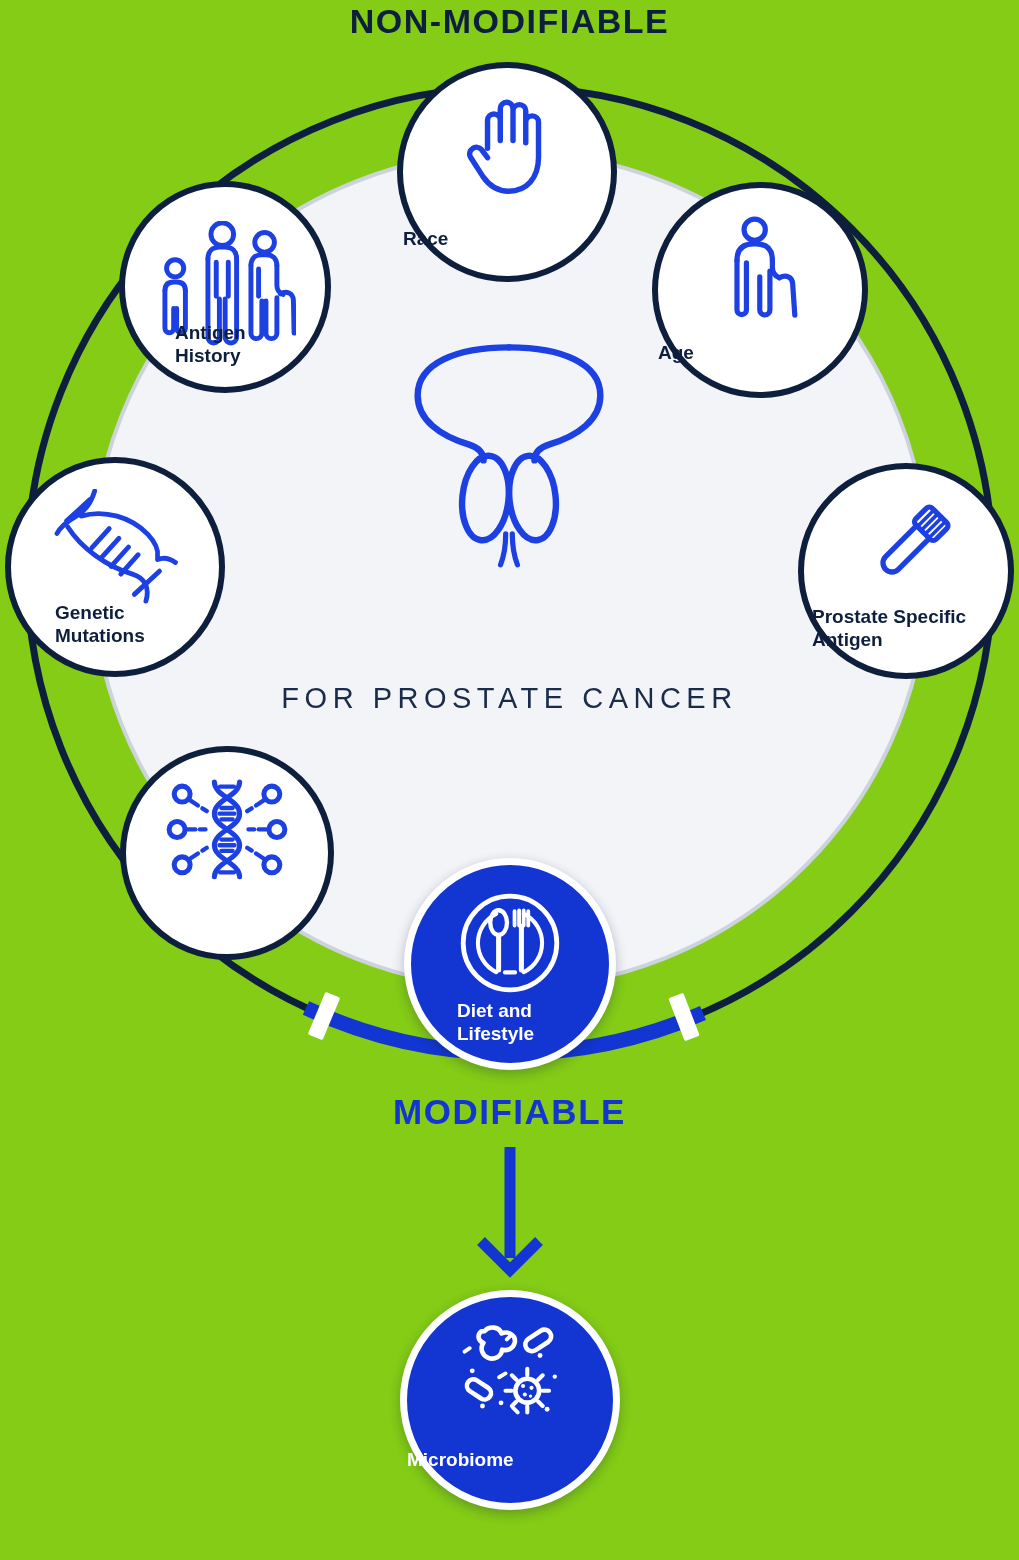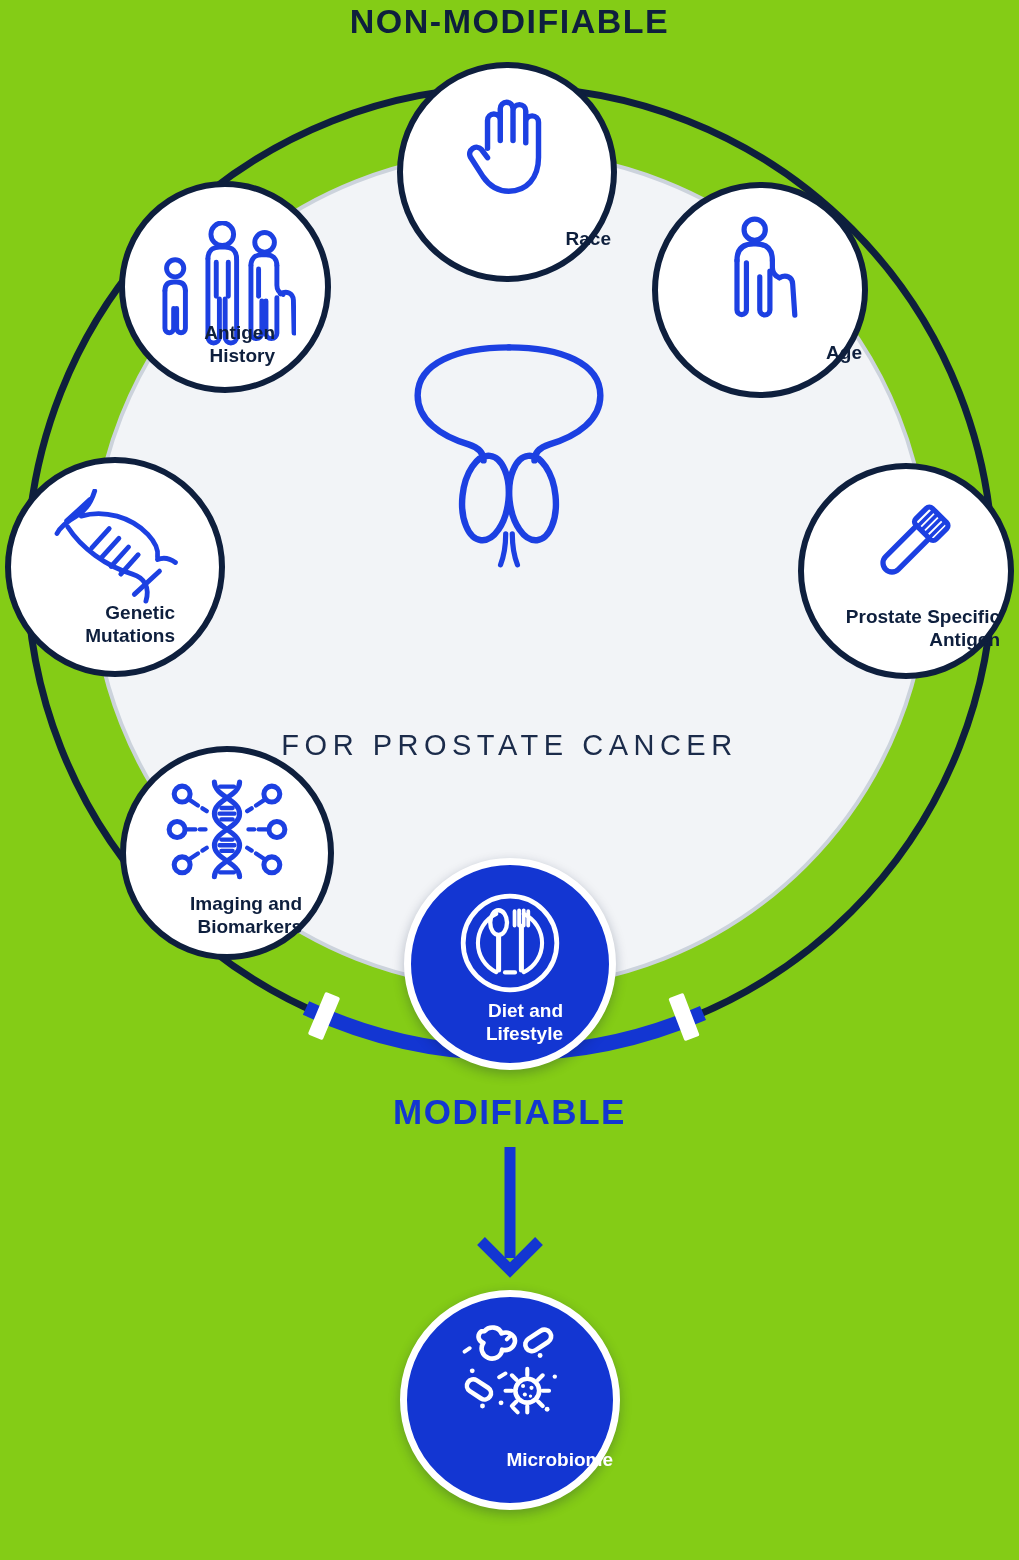--- a/index.html
+++ b/index.html
@@ -14,40 +14,40 @@
     position:relative;width:1019px;height:1560px;overflow:hidden;background:#84cc16;
     font-family:"Liberation Sans", sans-serif;
   }
   .title{
     position:absolute;left:0;right:0;text-align:center;
     font-weight:800;letter-spacing:1.5px;color:var(--navy);
   }
   #top-title{top:2px;font-size:34px;}
   #bottom-title{top:1092px;font-size:35px;color:var(--blue-fill);}
   #center-heading{top:622px;font-size:47px;letter-spacing:3px;}
-  #center-sub{top:682px;font-size:29px;font-weight:400;letter-spacing:5.5px;color:#1b2b4a;margin-top:47px;}
+  #center-sub{top:682px;font-size:29px;font-weight:400;letter-spacing:5.5px;color:#1b2b4a;}
 
   svg.base{position:absolute;left:0;top:0;}
   .ring{fill:none;stroke:var(--navy);}
   .arc{fill:none;stroke:var(--blue-fill);}
   .notch{fill:#ffffff;}
   .innerc{fill:var(--inner-fill);stroke:var(--inner-edge);}
   .arrow{fill:none;stroke:var(--blue-fill);stroke-linecap:butt;stroke-linejoin:miter;}
 
   .st{fill:none;stroke:var(--blue);stroke-linecap:round;stroke-linejoin:round;}
   .stw{fill:none;stroke:#ffffff;stroke-linecap:round;stroke-linejoin:round;}
   .fw{fill:#ffffff;stroke:none;}
 
   .node{
     position:absolute;border-radius:50%;background:#fff;
     border:6px solid var(--navy);box-sizing:border-box;
   }
   .node .ic{position:absolute;left:50%;transform:translateX(-50%);}
   .nlabel{
-    position:absolute;left:0;right:0;text-align:right;
+    position:absolute;left:0;right:0;text-align:left;
     font-weight:700;font-size:19px;line-height:1.18;color:var(--navy);
   }
   .nsub{
     position:absolute;left:0;right:0;text-align:center;
     font-weight:400;font-size:14.5px;line-height:1.22;color:var(--navy);
   }
   .node-blue{
     background:var(--blue-fill);border:7px solid #fff;
     box-shadow:0 4px 12px rgba(10,25,60,.28);
   }
@@ -181,21 +181,20 @@
         <circle cx="89.5" cy="45.5" r="6.3"></circle>
         <circle cx="85.5" cy="73.5" r="6.3"></circle>
         <path stroke-width="3.4" d="M19.5 21.5 L27 26.5 M30.5 28.8 L34 31"></path>
         <path stroke-width="3.4" d="M17 45.5 H25 M28.5 45.5 H33"></path>
         <path stroke-width="3.4" d="M19.5 69.5 L27 64.5 M30.5 62.2 L34 60"></path>
         <path stroke-width="3.4" d="M80.5 21.5 L73 26.5 M69.5 28.8 L66 31"></path>
         <path stroke-width="3.4" d="M83 45.5 H75 M71.5 45.5 H67"></path>
         <path stroke-width="3.4" d="M80.5 69.5 L73 64.5 M69.5 62.2 L66 60"></path>
       </g>
     </svg>
-    <div class="nlabel" style="bottom:16px;padding:0 26px">Imaging and Biomarkers</div>
   </div>
 
 
   <div class="node node-blue n-diet">
     <svg class="ic" style="top:18px" width="120" height="120" viewBox="0 0 100 100">
       <g class="stw">
         <circle stroke-width="4" cx="50" cy="50" r="39"></circle>
         <path stroke-width="3.4" d="M38.5 25.7 A27 27 0 0 0 38.5 74.3 M61.5 25.7 A27 27 0 0 1 61.5 74.3"></path>
         <ellipse stroke-width="3.6" cx="40.5" cy="33" rx="7" ry="10.3"></ellipse>
         <path stroke-width="4.2" d="M40.5 44 V72.5"></path>

